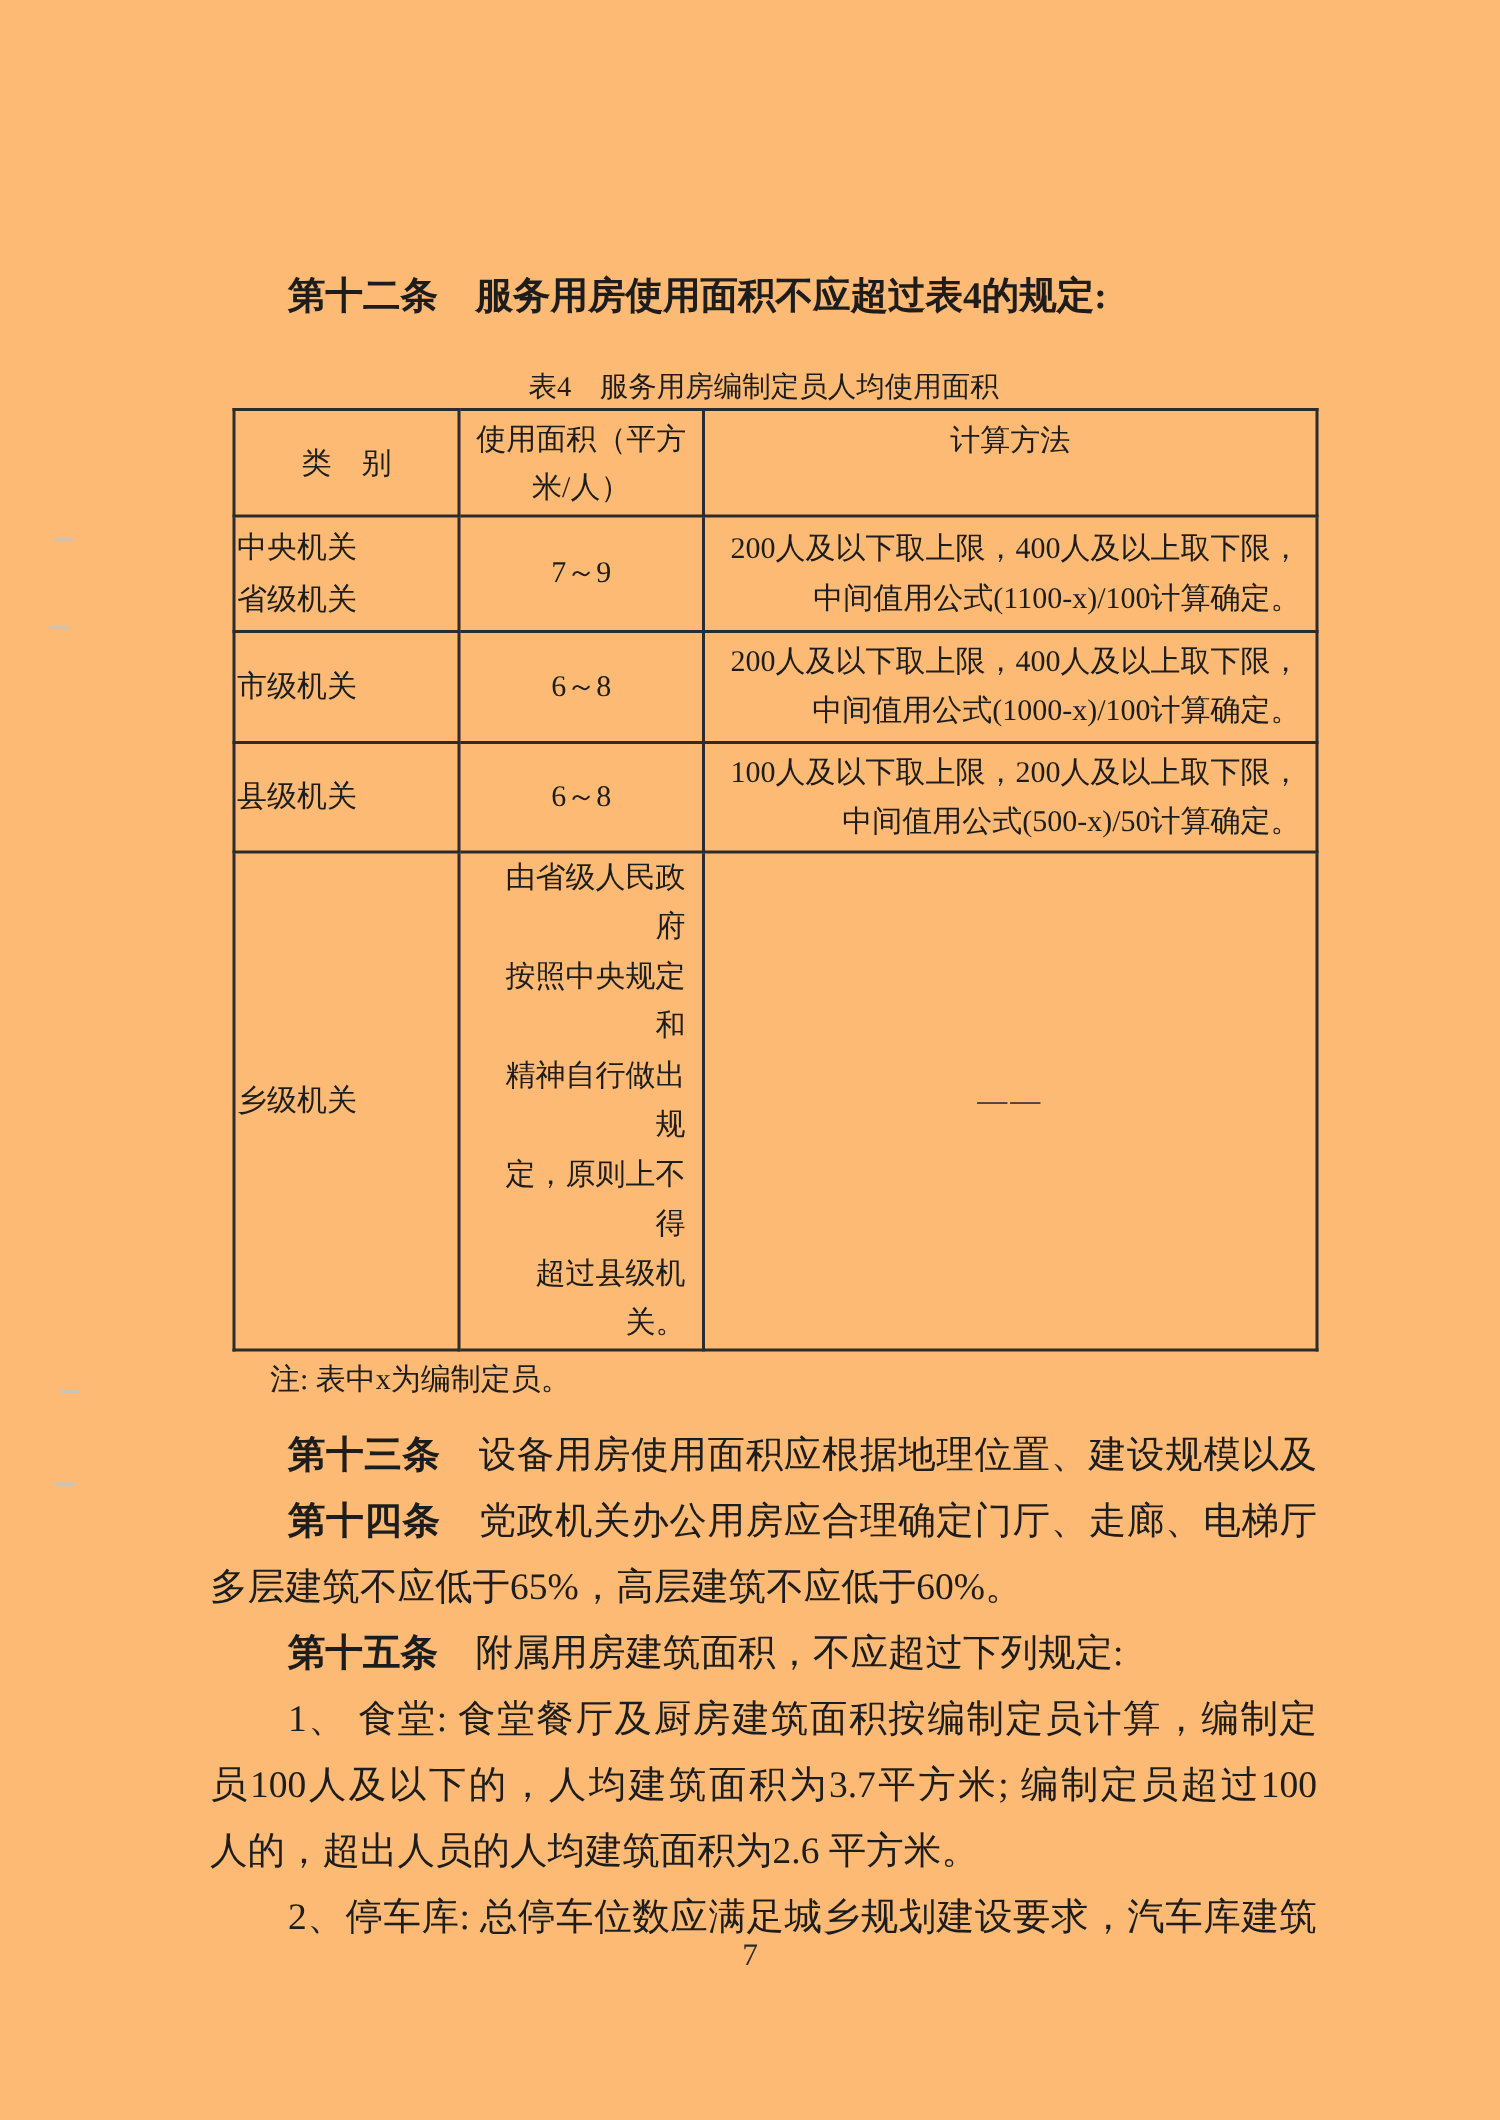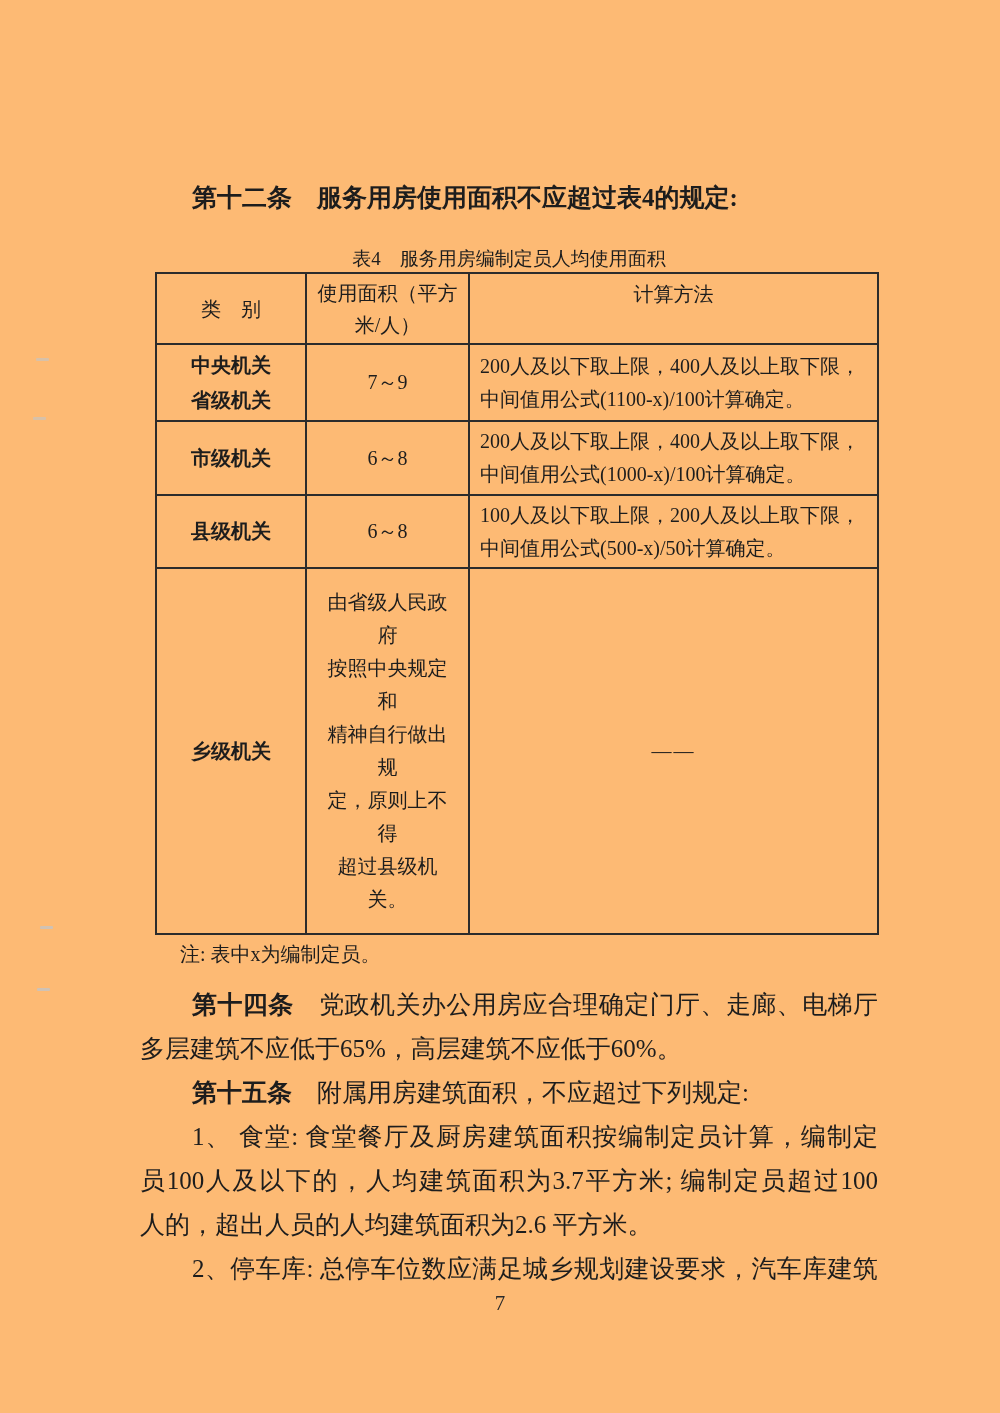--- a/index.html
+++ b/index.html
@@ -17,24 +17,24 @@
     width:722px;table-layout:fixed;
   }
   .t4 th,.t4 td{border:2px solid #2c2c2c;font-weight:normal;overflow:hidden;}
   .t4 th{font-size:20px;text-align:center;vertical-align:middle;line-height:32px;white-space:pre-line;}
   .t4 th.h-method{vertical-align:top;padding-top:4px;}
   .hrow th{height:64px;}
   .r1 td{height:71px;}
   .r2 td{height:68px;}
   .r3 td{height:67px;}
   .r4 td{height:169px;}
-  td.cat{font-size:20px;text-align:center;vertical-align:middle;line-height:35px;white-space:pre-line;font-weight:bold;}
+  td.cat{font-size:20px;vertical-align:middle;line-height:35px;white-space:pre-line;}
   td.area{font-size:20px;text-align:center;vertical-align:middle;line-height:33px;}
-  td.area-long{font-size:20px;text-align:center;vertical-align:middle;line-height:33px;padding:17px 11px;white-space:pre-line;}
-  td.method{font-size:20px;text-align:left;vertical-align:middle;line-height:33px;padding:2px 10px;white-space:pre-line;}
+  td.area-long{font-size:20px;text-align:right;vertical-align:middle;line-height:33px;padding:0 11px;white-space:pre-line;}
+  td.method{font-size:20px;text-align:right;vertical-align:middle;line-height:33px;padding:2px 10px;white-space:pre-line;}
   td.method-dash{font-size:20px;text-align:center;vertical-align:middle;letter-spacing:2px;}
   .note{margin-top:7px;margin-left:40px;font-size:20px;line-height:24px;font-family:Liberation Serif, serif;}
   .body-text{margin-top:17px;font-size:25px;}
   .line{height:44px;line-height:44px;white-space:nowrap;}
   .line.wrapok{white-space:normal;}
   .line.indent{text-indent:52px;}
   .line.fill{text-align:justify;text-align-last:justify;}
   .b{font-weight:bold;}
   .pageno{position:absolute;top:1291px;left:0;width:1000px;text-align:center;font-size:21px;color:#2a2a2a;}
   .mark{position:absolute;background:#c4c4c4;height:3px;width:13px;border-radius:1px;opacity:.65;}
@@ -98,20 +98,21 @@
 定，原则上不得
 超过县级机关。</td>
         <td class="method-dash">——</td>
       </tr>
     </tbody>
       </table>
 
     <div class="note">注: 表中x为编制定员。</div>
 
     <div class="body-text">
+      <div class="line wrapok indent fill"><span class="b">第十三条</span><span>　设备用房使用面积应根据地理位置、建设规模以及</span></div>
       <div class="line wrapok indent fill"><span class="b">第十四条</span><span>　党政机关办公用房应合理确定门厅、走廊、电梯厅</span></div>
       <div class="line wrapok"><span>多层建筑不应低于65%，高层建筑不应低于60%。</span></div>
       <div class="line wrapok indent"><span class="b">第十五条</span><span>　附属用房建筑面积，不应超过下列规定:</span></div>
       <div class="line wrapok indent fill"><span>1、 食堂: 食堂餐厅及厨房建筑面积按编制定员计算，编制定</span></div>
       <div class="line wrapok fill"><span>员100人及以下的，人均建筑面积为3.7平方米; 编制定员超过100</span></div>
       <div class="line wrapok"><span>人的，超出人员的人均建筑面积为2.6 平方米。</span></div>
       <div class="line wrapok indent fill"><span>2、停车库: 总停车位数应满足城乡规划建设要求，汽车库建筑</span></div>
 
     </div>
 

